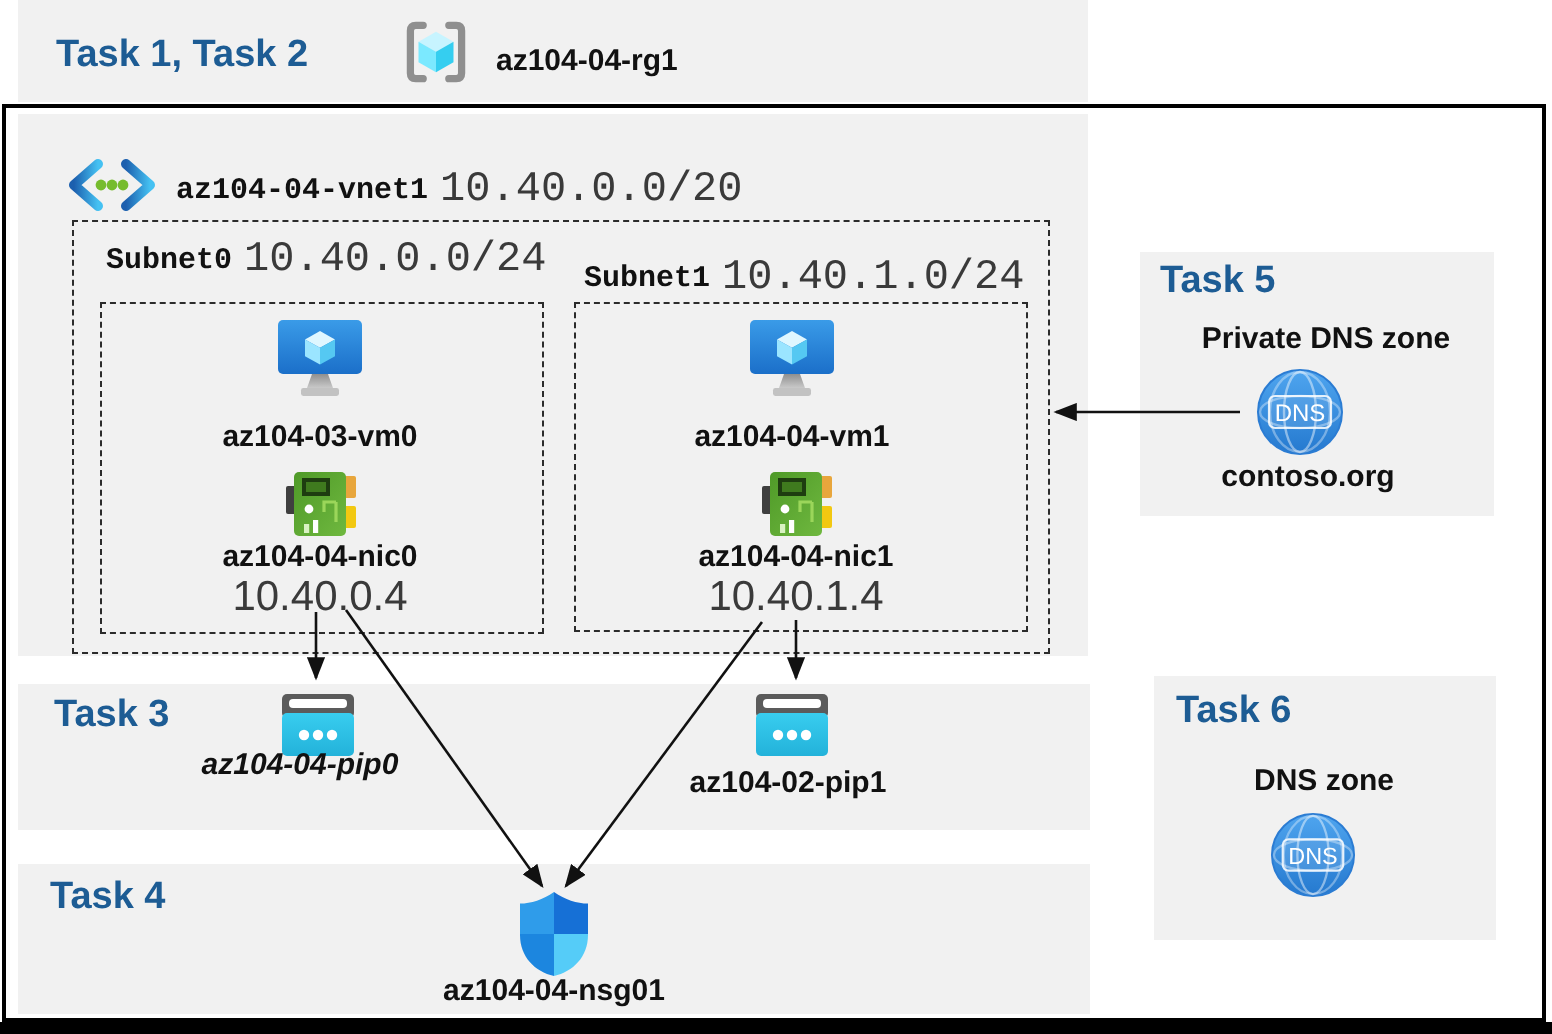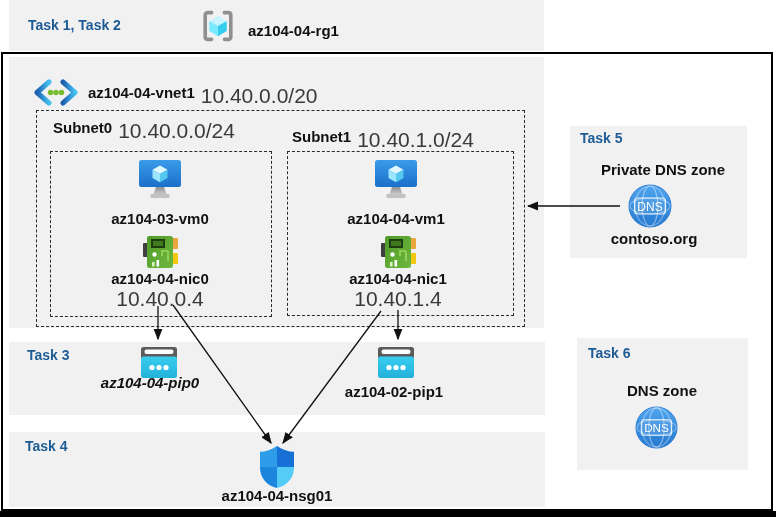--- a/index.html
+++ b/index.html
@@ -4,30 +4,30 @@
 <style>
   html,body{margin:0;padding:0;background:#fff;}
   #stage{
     position:relative;width:776px;height:517px;overflow:hidden;
     font-family:"Liberation Sans","DejaVu Sans",sans-serif;
     background:#fff;
   }
   .abs{position:absolute;}
   .panel{background:#F1F1F1;}
   .task-heading{
-    font-size:14px;font-weight:700;color:#1D5C94;white-space:nowrap;
+    font-size:19px;font-weight:700;color:#1D5C94;white-space:nowrap;
   }
   .res-label{font-size:15px;font-weight:700;color:#111;white-space:nowrap;}
   .val-label{font-size:21px;font-weight:400;color:#3A3A3A;white-space:nowrap;}
   .center-label{transform:translateX(-50%);text-align:left;}
   .dashed-box{border:1px dashed #2B2B2B;background:transparent;}
   .main-border{
     box-sizing:border-box;border:2px solid #000;background:transparent;
   }
-  .inline-pair{display:flex;gap:6px;}
+  .inline-pair{display:flex;align-items:center;gap:6px;font-family:Liberation Mono, monospace;}
   svg{display:block;}
   #arrow-layer{pointer-events:none;z-index:40;}
   .z1{z-index:1}.z2{z-index:5}.z3{z-index:10}
 </style>
 </head>
 <body>
 
 <div id="stage">
 
   <svg width="0" height="0" style="position:absolute" aria-hidden="true">

